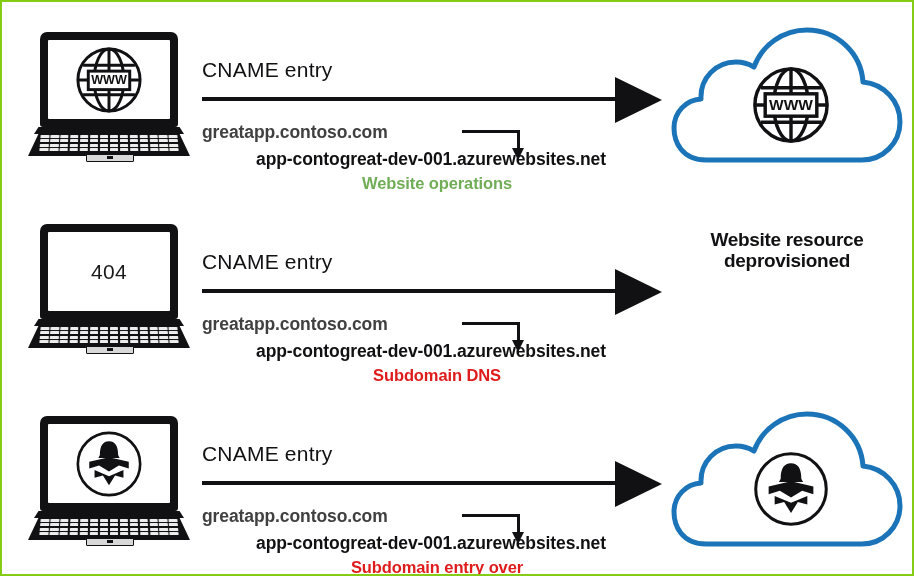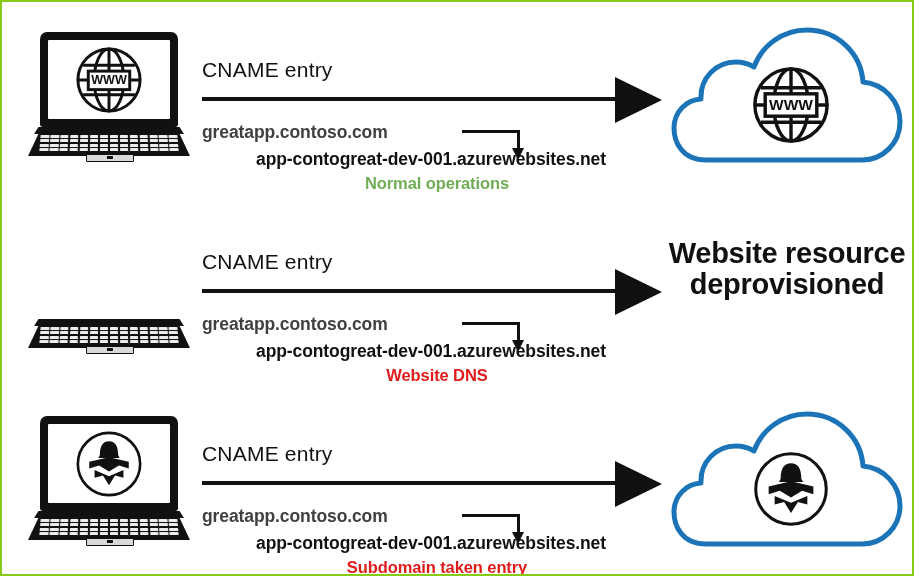--- a/index.html
+++ b/index.html
@@ -126,23 +126,23 @@
 
   
   .cloud{ position:absolute; left:668px; top:18px; width:236px; height:155px; }
   .cloud svg{ display:block; }
   .cloud-icon{
     position:absolute; left:78px; top:42px; width:86px; height:86px;
   }
 
   
   .deprov{
-    position:absolute; left:660px; top:44px; width:250px;
+    position:absolute; left:660px; top:36px; width:250px;
     text-align:center;
-    font-size:29px; line-height:1.08; font-weight:bold; color:#111113;
+    font-size:19px; line-height:1.08; font-weight:bold; color:#111113;
     letter-spacing:-.3px;
   }
 </style>
 </head>
 <body>
 
 <div id="canvas">
 
   <div class="row" id="row-1">
 
@@ -234,21 +234,21 @@
     </div>
 
     <div class="dns">
       <div class="dns-1">greatapp.contoso.com</div>
       <div class="elbow">
         <div class="elbow-h"></div>
           <div class="elbow-v"></div>
           <div class="elbow-head"></div>
       </div>
       <div class="dns-2">app-contogreat-dev-001.azurewebsites.net</div>
-      <div class="dns-status st-green">Normal operations</div>
+      <div class="dns-status st-green">Website operations</div>
     </div>
 
     <div class="cloud">
       <svg width="236" height="155" viewBox="0 0 236 155">
         <path d="M36 140 C12 140 4 122 4 108 C4 92 16 80 31 79 C30 58 46 42 66 42 C73 42 79 44 84 47 C92 25 113 10 137 10 C167 10 191 33 193 62 C214 64 230 81 230 102 C230 123 213 140 192 140 Z" fill="none" stroke="#1c74b8" stroke-width="5" stroke-linejoin="round"></path>
       </svg>
       <div class="cloud-icon">
         <svg width="86" height="86" viewBox="0 0 100 100">
           <circle cx="50" cy="50" r="42" fill="none" stroke="#111113" stroke-width="4"></circle>
           <ellipse cx="50" cy="50" rx="20" ry="42" fill="none" stroke="#111113" stroke-width="4"></ellipse>
@@ -259,20 +259,25 @@
           <rect x="20" y="37" width="60" height="26" fill="#fff" stroke="#111113" stroke-width="4"></rect>
           <text x="50" y="56" font-family="'Liberation Sans',sans-serif" font-size="18" font-weight="bold" text-anchor="middle" fill="#111113">WWW</text>
         </svg>
       </div>
     </div>
   </div>
 
   <div class="row" id="row-2">
 
     <div class="laptop">
+      <div class="lid">
+        <div class="screen">
+          <span class="code404">404</span>
+        </div>
+      </div>
       <div class="base">
         <div class="base-top"></div>
         <div class="keyboard"></div>
         <div class="keys">
           <i></i>
             <i></i>
             <i></i>
             <i></i>
             <i></i>
             <i></i>
@@ -338,21 +343,21 @@
     </div>
 
     <div class="dns">
       <div class="dns-1">greatapp.contoso.com</div>
       <div class="elbow">
         <div class="elbow-h"></div>
           <div class="elbow-v"></div>
           <div class="elbow-head"></div>
       </div>
       <div class="dns-2">app-contogreat-dev-001.azurewebsites.net</div>
-      <div class="dns-status st-red">Website DNS</div>
+      <div class="dns-status st-red">Subdomain DNS</div>
     </div>
 
     <div class="deprov">Website resource deprovisioned</div>
   </div>
 
   <div class="row" id="row-3">
 
     <div class="laptop">
       <div class="lid">
         <div class="screen">
@@ -436,21 +441,21 @@
     </div>
 
     <div class="dns">
       <div class="dns-1">greatapp.contoso.com</div>
       <div class="elbow">
         <div class="elbow-h"></div>
           <div class="elbow-v"></div>
           <div class="elbow-head"></div>
       </div>
       <div class="dns-2">app-contogreat-dev-001.azurewebsites.net</div>
-      <div class="dns-status st-red">Subdomain taken entry</div>
+      <div class="dns-status st-red">Subdomain entry over</div>
     </div>
 
     <div class="cloud">
       <svg width="236" height="155" viewBox="0 0 236 155">
         <path d="M36 140 C12 140 4 122 4 108 C4 92 16 80 31 79 C30 58 46 42 66 42 C73 42 79 44 84 47 C92 25 113 10 137 10 C167 10 191 33 193 62 C214 64 230 81 230 102 C230 123 213 140 192 140 Z" fill="none" stroke="#1c74b8" stroke-width="5" stroke-linejoin="round"></path>
       </svg>
       <div class="cloud-icon">
         <svg width="86" height="86" viewBox="0 0 100 100">
           <circle cx="50" cy="50" r="41" fill="none" stroke="#111113" stroke-width="3.5"></circle>
           <path d="M38 38 C38 26 42 20 50 20 C58 20 62 26 62 38 L64 42 L36 42 Z" fill="#111113"></path>

